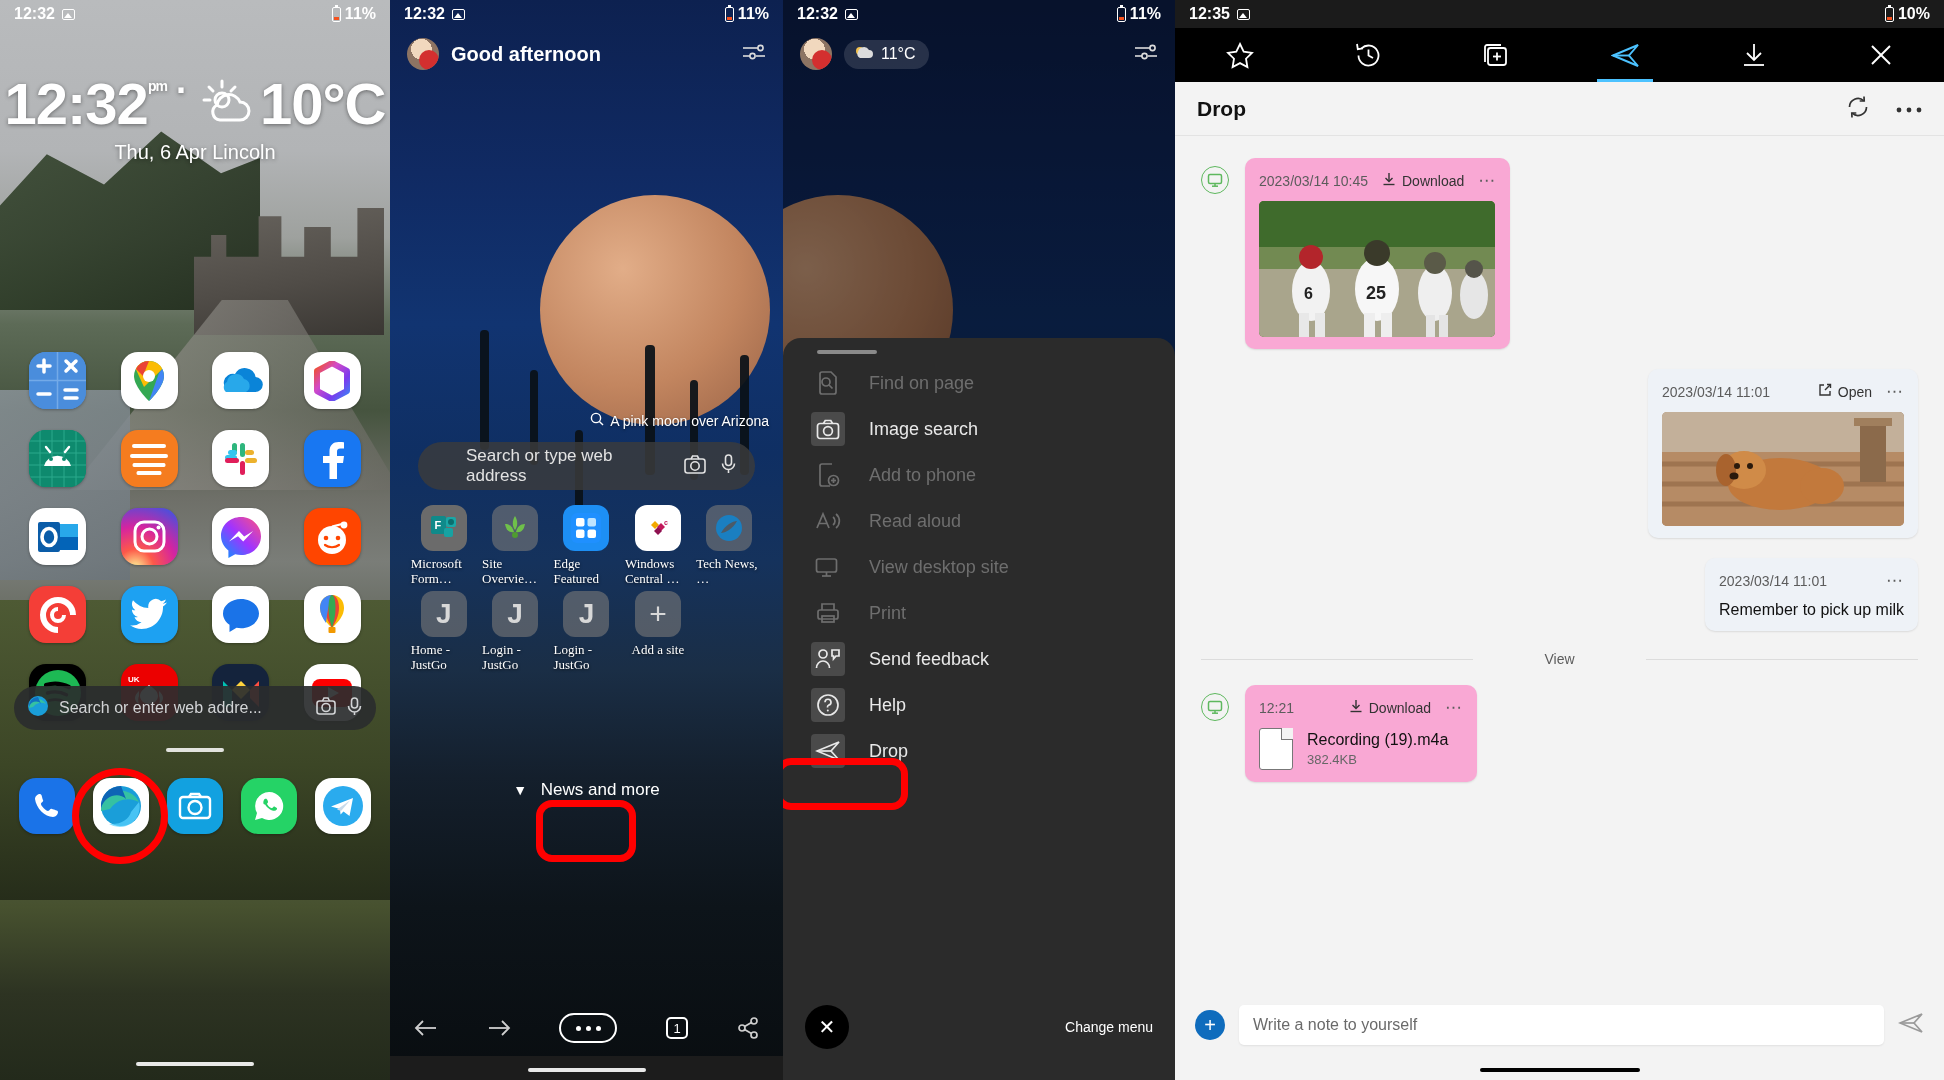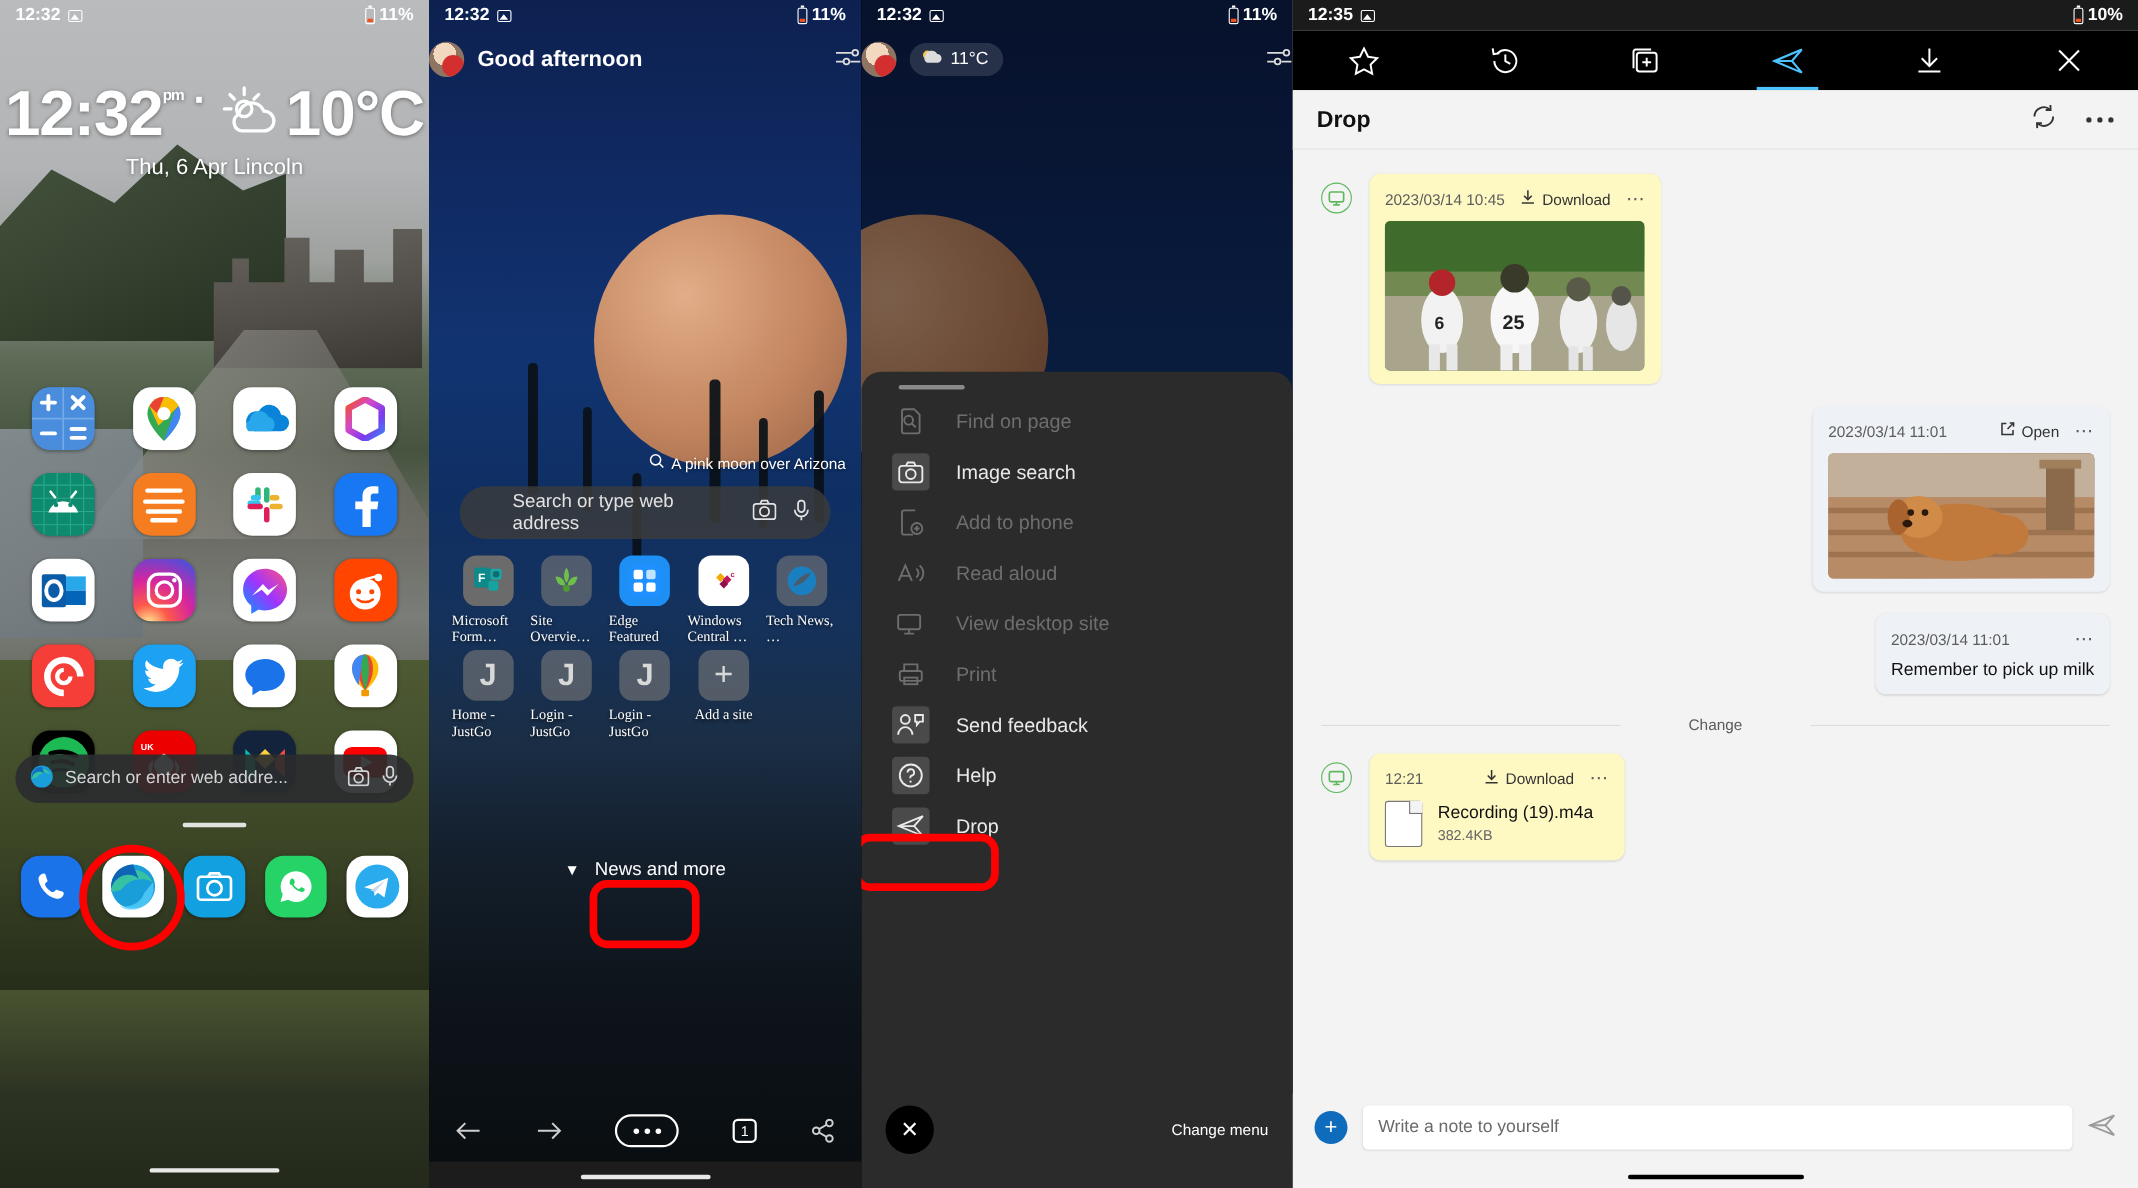--- a/index.html
+++ b/index.html
@@ -152,21 +152,21 @@
     position: absolute; left: 150px; top: 195px; width: 230px; height: 230px;
     border-radius: 50%;
     background: radial-gradient(circle at 36% 32%, #e8b189, #c8885f 55%, #9c6344 100%);
     opacity: .97;
   }
   .cactus {
     position: absolute; background: #0a1118; opacity: .93; border-radius: 4px;
   }
   .edge-header {
     position: absolute; top: 28px; left: 0; right: 0; height: 52px;
-    display: flex; align-items: center; padding: 0 0; gap: 12px; z-index: 20;
+    display: flex; align-items: center; padding: 0 17px; gap: 12px; z-index: 20;
   }
   .avatar {
     width: 32px; height: 32px; border-radius: 50%; overflow: hidden; flex: 0 0 auto;
     background: radial-gradient(circle at 45% 35%, #f1d8be 0 38%, #8d7463 38% 100%);
     position: relative;
   }
   .avatar::after {
     content: ""; position: absolute; left: 12px; top: 12px; width: 20px; height: 20px;
     border-radius: 50%; background: #d32f2f;
   }
@@ -278,21 +278,21 @@
   }
   .drop-title { font-size: 21px; font-weight: bold; color: #111; }
   .drop-head-ic { display: flex; gap: 26px; align-items: center; color: #333; }
   .drop-body { position: absolute; top: 136px; left: 0; right: 0; bottom: 86px; padding: 22px 26px 0 26px; }
   .msg-row { display: flex; align-items: flex-start; gap: 16px; margin-bottom: 20px; }
   .msg-row.right { justify-content: flex-end; }
   .dev-badge {
     width: 28px; height: 28px; border-radius: 50%; border: 1.6px solid #5eb85e;
     display: flex; align-items: center; justify-content: center; flex: 0 0 28px; margin-top: 8px;
   }
-  .bubble { background: #fef9c3; border-radius: 10px; padding: 12px 14px; box-shadow: 0 1px 2px rgba(0,0,0,.10); }
+  .bubble { background: #f9a8d4; border-radius: 10px; padding: 12px 14px; box-shadow: 0 1px 2px rgba(0,0,0,.10); }
   .bubble.tint { background: #eef2f7; }
   .bub-head { display: flex; align-items: center; gap: 14px; justify-content: space-between; margin-bottom: 10px; }
   .bub-time { font-size: 14px; color: #5c5c5c; }
   .bub-act { font-size: 14px; color: #333; display: inline-flex; align-items: center; gap: 6px; }
   .bub-dots { color: #5c5c5c; font-size: 17px; letter-spacing: 1px; }
   .photo { border-radius: 5px; overflow: hidden; display: block; }
   .photo.football { width: 236px; height: 136px; background: linear-gradient(to bottom, #5f7d3c 0%, #4e7b37 22%, #9aa377 38%, #b9b19a 100%); position: relative; }
   .photo.dog { width: 242px; height: 114px; background: linear-gradient(150deg, #c9b49d 0%, #a87b4e 38%, #7c5a3d 62%, #d8c7b4 100%); position: relative; }
   .note-text { font-size: 16px; color: #111; }
   .divider-day { text-align: center; font-size: 14px; color: #5c5c5c; margin: 14px 0 18px 0; position: relative; }
@@ -1179,21 +1179,21 @@
       <div class="msg-row right">
         <div class="bubble tint">
           <div class="bub-head">
             <span class="bub-time">2023/03/14 11:01</span>
             <span class="bub-dots">⋯</span>
           </div>
           <div class="note-text">Remember to pick up milk</div>
         </div>
       </div>
 
-      <div class="divider-day">Change</div>
+      <div class="divider-day">View</div>
 
       <div class="msg-row">
         <span class="dev-badge">
           <svg width="16" height="15" viewBox="0 0 16 15" fill="none" stroke="#5eb85e" stroke-width="1.5">
             <rect x="1.5" y="1.5" width="13" height="9" rx="1.5"></rect>
             <line x1="8" y1="10.5" x2="8" y2="13"></line>
               <line x1="5" y1="13.2" x2="11" y2="13.2"></line>
           </svg>
         </span>
         <div class="bubble" style="min-width:232px;">

